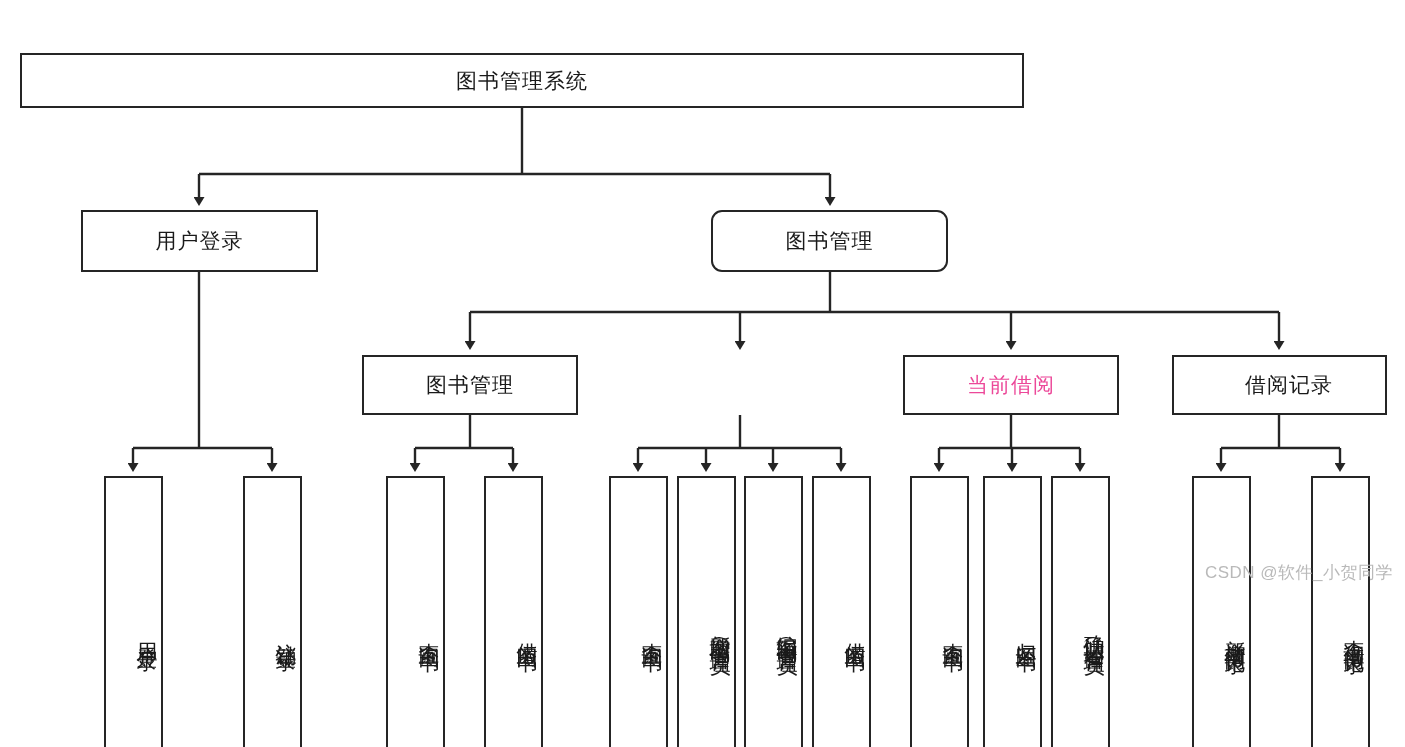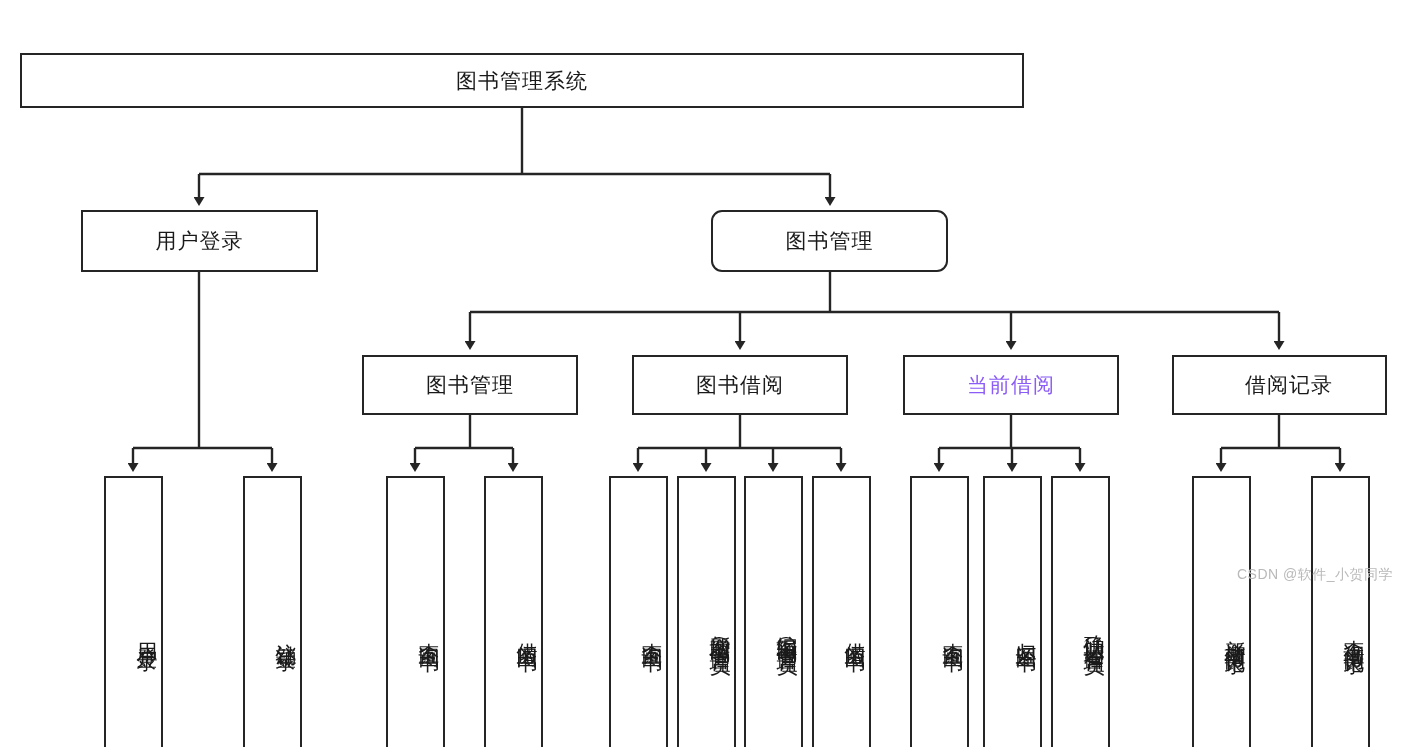--- a/index.html
+++ b/index.html
@@ -17,21 +17,21 @@
   }
   .node.h{font-size:21px;letter-spacing:1px;}
   .node.v{
     writing-mode:vertical-rl;text-orientation:upright;
     font-size:21px;letter-spacing:3px;
     padding-top:14px;align-items:flex-start;justify-content:center;
   }
   svg.edges{position:absolute;left:0;top:0;width:1405px;height:747px;pointer-events:none;}
   .watermark{
     position:absolute;right:12px;bottom:6px;
-    font-size:14px;color:#b9b9b9;white-space:nowrap;
+    font-size:17px;color:#b9b9b9;white-space:nowrap;
     letter-spacing:0.5px;
   }
 </style>
 </head>
 <body style="background: rgb(255, 255, 255);">
 
 <div id="canvas">
   <svg class="edges" viewBox="0 0 1405 747" xmlns="http://www.w3.org/2000/svg">
     <defs>
       <marker id="arrow" markerWidth="9" markerHeight="11" refX="1" refY="5.5" orient="auto" markerUnits="userSpaceOnUse">
@@ -94,24 +94,21 @@
   <div class="node h" id="n-l2-0" style="left: 81px; top: 170px; width: 237px; height: 62px; border-color: rgb(37, 37, 37); background: rgb(255, 255, 255); color: rgb(26, 26, 26);">
     <span>用户登录</span>
   </div>
   <div class="node h" id="n-l2-1" style="left: 711px; top: 170px; width: 237px; height: 62px; border-color: rgb(37, 37, 37); background: rgb(255, 255, 255); color: rgb(26, 26, 26); border-radius: 11px;">
     <span>图书管理</span>
   </div>
 
   <div class="node h" id="n-l3-0" style="left: 362px; top: 315px; width: 216px; height: 60px; border-color: rgb(37, 37, 37); background: rgb(255, 255, 255); color: rgb(26, 26, 26);">
     <span>图书管理</span>
   </div>
-  <div class="node h" id="n-l3-1" style="left: 632px; top: 315px; width: 216px; height: 60px; border-color: rgb(37, 37, 37); background: rgb(255, 255, 255); color: rgb(26, 26, 26);">
-    <span>图书借阅</span>
-  </div>
-  <div class="node h" id="n-l3-2" style="left: 903px; top: 315px; width: 216px; height: 60px; border-color: rgb(37, 37, 37); background: rgb(255, 255, 255); color: #8b5cf6;">
+  <div class="node h" id="n-l3-2" style="left: 903px; top: 315px; width: 216px; height: 60px; border-color: rgb(37, 37, 37); background: rgb(255, 255, 255); color: #ec4899;">
     <span>当前借阅</span>
   </div>
   <div class="node h" id="n-l3-3" style="left: 1172px; top: 315px; width: 215px; height: 60px; border-color: rgb(37, 37, 37); background: rgb(255, 255, 255); color: rgb(26, 26, 26); padding-left: 19px;">
     <span>借阅记录</span>
   </div>
 
   <div class="node v" id="n-leaf-0" style="left: 104px; top: 436px; width: 59px; height: 297px; border-color: rgb(37, 37, 37); background: rgb(255, 255, 255); color: rgb(26, 26, 26);">
     <span>用户登录</span>
   </div>
   <div class="node v" id="n-leaf-1" style="left: 243px; top: 436px; width: 59px; height: 297px; border-color: rgb(37, 37, 37); background: rgb(255, 255, 255); color: rgb(26, 26, 26);">

